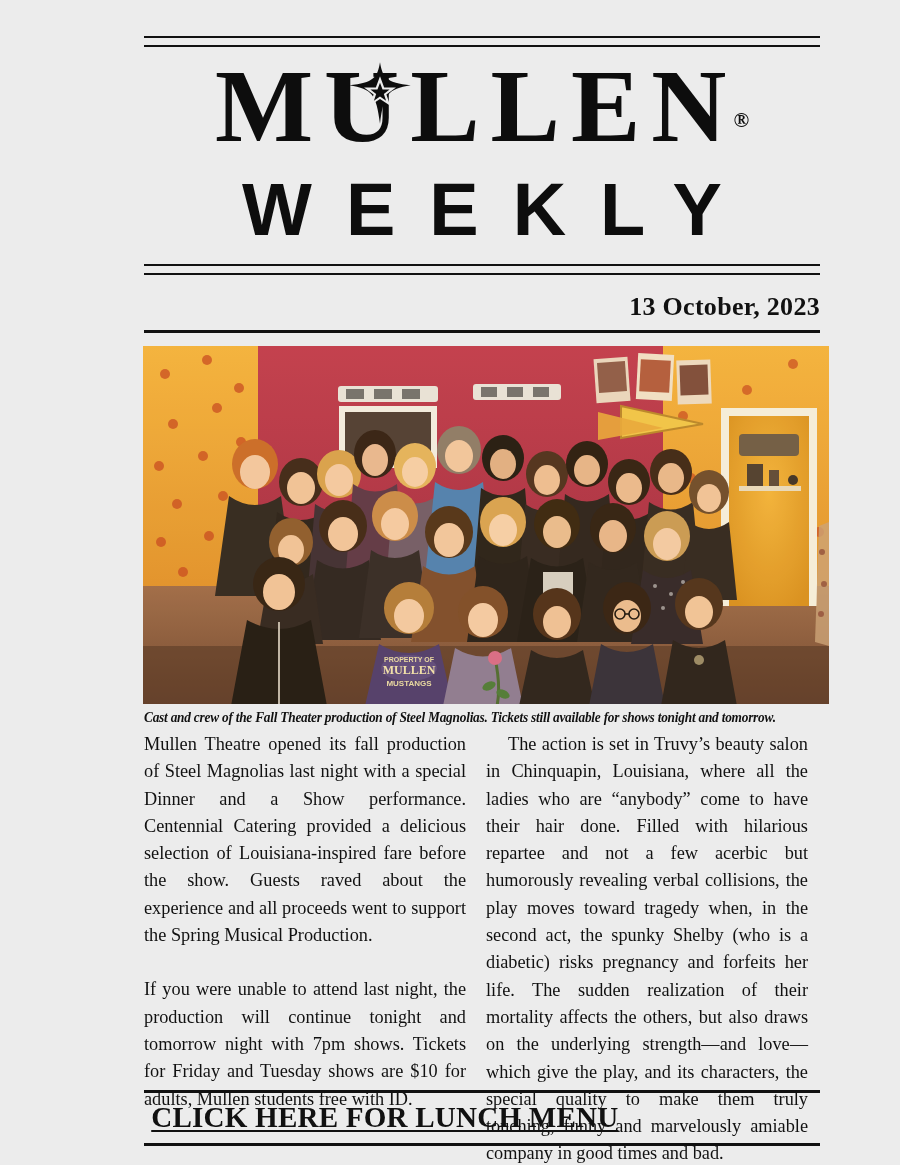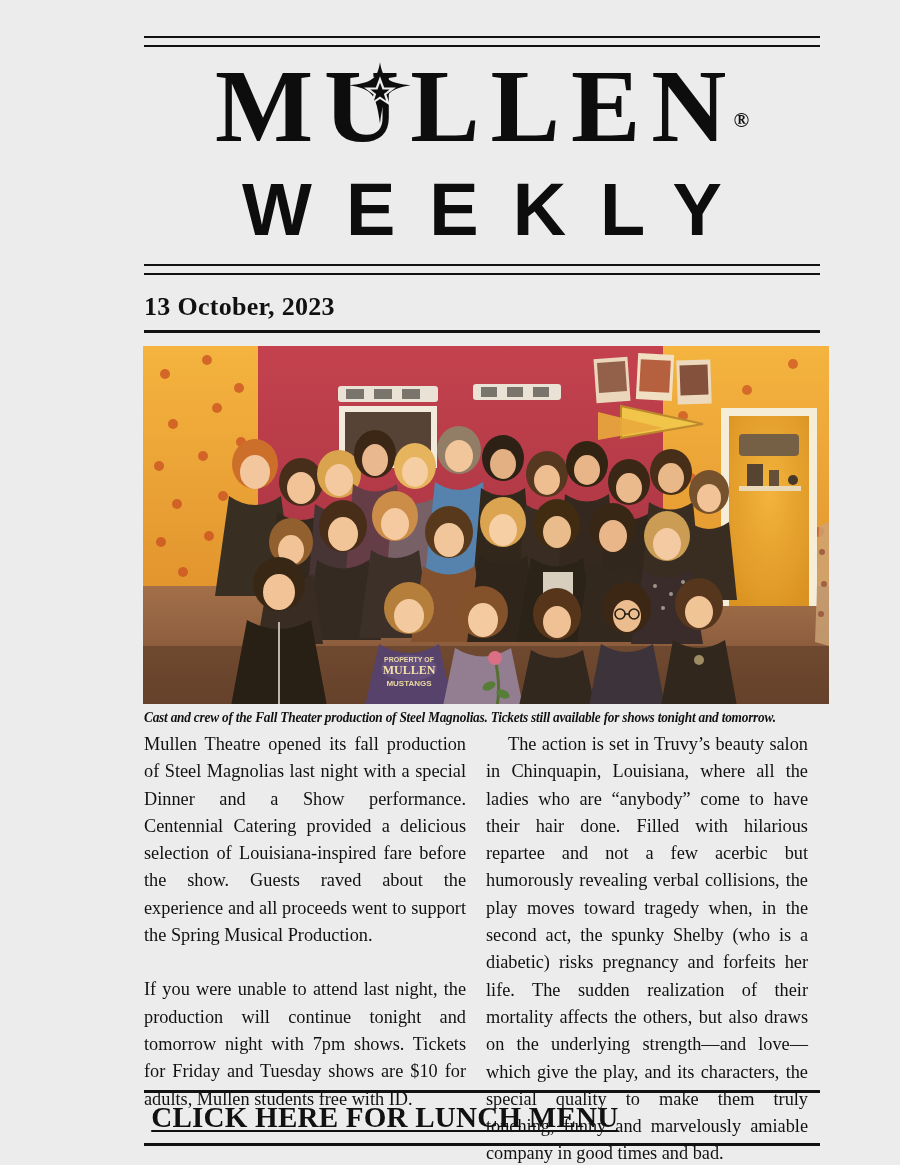--- a/index.html
+++ b/index.html
@@ -97,21 +97,21 @@
     width: 676px;
   }
   .masthead-bottom .rule:first-child { margin-bottom: 7px; }
 
   
   .date-row {
     position: absolute;
     left: 108px;
     top: 292px;
     width: 676px;
-    text-align: left;
+    text-align: right;
   }
   .date-text {
     font-family: "Liberation Serif", serif;
     font-weight: bold;
     font-size: 26px;
     line-height: 30px;
     letter-spacing: 0.3px;
     color: #111;
   }
   .date-rule {

